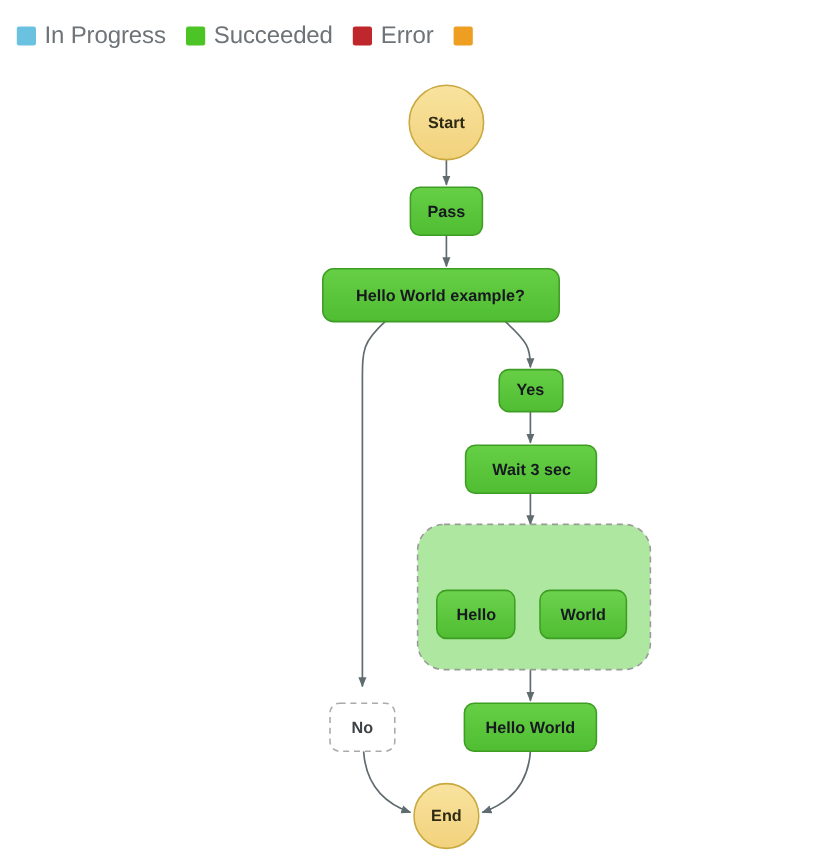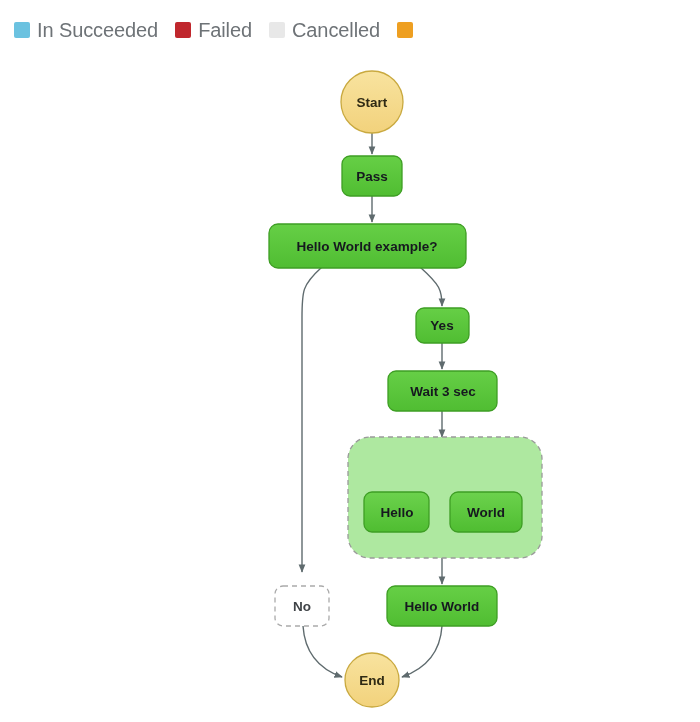--- a/index.html
+++ b/index.html
@@ -86,29 +86,29 @@
     stroke: #5f6b6e;
     stroke-width: 1.4;
   }
 </style>
 </head>
 <body>
 
 <div id="legend">
   <div class="legend-item">
     <span class="legend-swatch" style="background:#6bc2e0"></span>
-    <span class="legend-label">In Succeeded</span>
+    <span class="legend-label">In Progress</span>
+  </div>
+  <div class="legend-item">
+    <span class="legend-swatch" style="background:#4cc425"></span>
+    <span class="legend-label">Succeeded</span>
   </div>
   <div class="legend-item">
     <span class="legend-swatch" style="background:#c0272d"></span>
-    <span class="legend-label">Failed</span>
-  </div>
-  <div class="legend-item">
-    <span class="legend-swatch" style="background:#e8e8e8"></span>
-    <span class="legend-label">Cancelled</span>
+    <span class="legend-label">Error</span>
   </div>
   <div class="legend-item">
     <span class="legend-swatch" style="background:#ee9f21"></span>
   </div>
 </div>
 
 <svg id="graph" viewBox="0 0 700 666">
   <defs>
     <marker id="arrow" viewBox="0 0 10 10" refX="9" refY="5" markerWidth="6" markerHeight="6" orient="auto-start-reverse">
       <path d="M 0 1 L 10 5 L 0 9 z" fill="#5f6b6e"></path>

